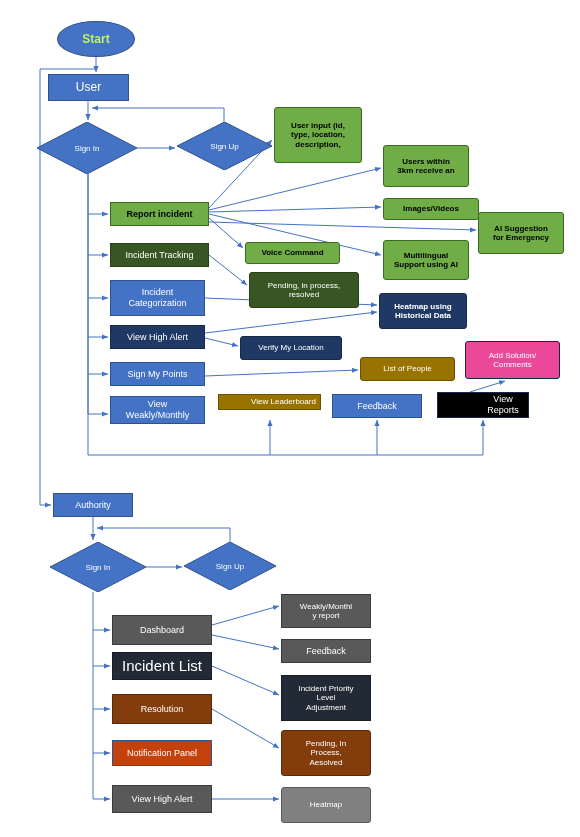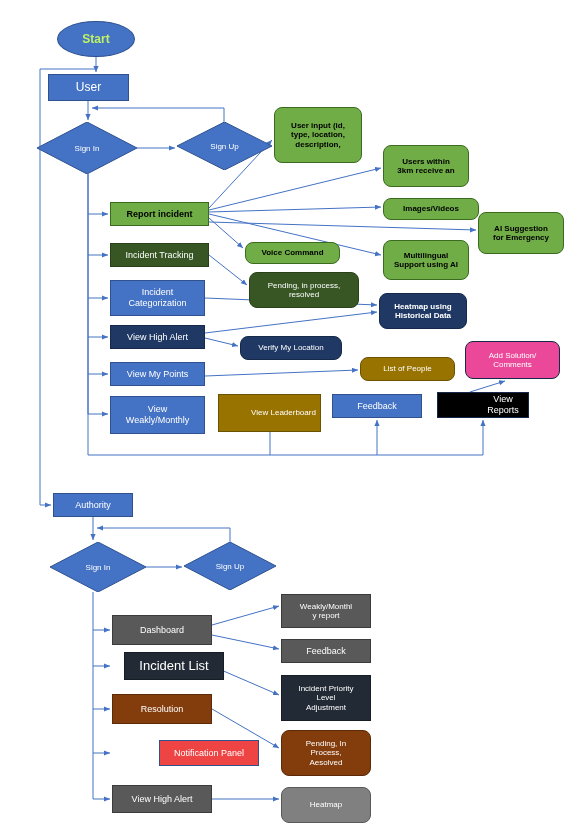--- a/index.html
+++ b/index.html
@@ -38,21 +38,21 @@
   }
   .node .lbl {
     display: block;
     width: 100%;
     padding: 0 3px;
     box-sizing: border-box;
     white-space: pre-line;
   }
   
   .rect { border-style: solid; border-width: 1px; }
-  .round { border-style: solid; border-width: 1px; border-radius: 8px; justify-content: center; }
+  .round { border-style: solid; border-width: 1px; border-radius: 3px; justify-content: center; }
   .ellipse { border-radius: 50%; border-style: solid; border-width: 1px; }
   .diamond-wrap {
     position: absolute;
     z-index: 2;
   }
   .diamond-shape {
     position: absolute;
     left: 0; top: 0;
     width: 100%; height: 100%;
   }
@@ -177,23 +177,23 @@
         <span class="lbl">Incident Tracking</span>
       </div>
       <div class="node rect" style="left: 110px; top: 280px; width: 95px; height: 36px; background: rgb(68, 114, 196); border-color: rgb(47, 82, 143); color: rgb(255, 255, 255); font-size: 9px;">
         <span class="lbl">Incident
 Categorization</span>
       </div>
       <div class="node rect" style="left: 110px; top: 325px; width: 95px; height: 24px; background: rgb(31, 56, 100); border-color: rgb(22, 41, 74); color: rgb(255, 255, 255); font-size: 9px;">
         <span class="lbl">View High Alert</span>
       </div>
       <div class="node rect" style="left: 110px; top: 362px; width: 95px; height: 24px; background: rgb(68, 114, 196); border-color: rgb(47, 82, 143); color: rgb(255, 255, 255); font-size: 9px;">
-        <span class="lbl">View My Points</span>
-      </div>
-      <div class="node rect" style="left: 110px; top: 396px; width: 95px; height: 38px; background: rgb(68, 114, 196); border-color: rgb(47, 82, 143); color: rgb(255, 255, 255); font-size: 9px;">
+        <span class="lbl">Sign My Points</span>
+      </div>
+      <div class="node rect" style="left: 110px; top: 396px; width: 95px; height: 28px; background: rgb(68, 114, 196); border-color: rgb(47, 82, 143); color: rgb(255, 255, 255); font-size: 9px;">
         <span class="lbl">View
 Weakly/Monthly</span>
       </div>
       <div class="node round" style="left: 274px; top: 107px; width: 88px; height: 56px; background: rgb(112, 173, 71); border-color: rgb(58, 107, 31); color: rgb(0, 0, 0); font-size: 8px; font-weight: 700;">
         <span class="lbl">User input (id,
 type, location,
 description,</span>
       </div>
       <div class="node round" style="left: 383px; top: 145px; width: 86px; height: 42px; background: rgb(112, 173, 71); border-color: rgb(58, 107, 31); color: rgb(0, 0, 0); font-size: 8px; font-weight: 700;">
         <span class="lbl">Users within
@@ -224,21 +224,21 @@
       <div class="node round" style="left: 240px; top: 336px; width: 102px; height: 24px; background: rgb(31, 56, 100); border-color: rgb(22, 41, 74); color: rgb(255, 255, 255); font-size: 8px;">
         <span class="lbl">Verify My Location</span>
       </div>
       <div class="node round" style="left: 360px; top: 357px; width: 95px; height: 24px; background: rgb(153, 115, 0); border-color: rgb(107, 82, 0); color: rgb(255, 255, 255); font-size: 8px;">
         <span class="lbl">List of People</span>
       </div>
       <div class="node round" style="left: 465px; top: 341px; width: 95px; height: 38px; background: #ec4899; border-color: rgb(22, 41, 74); color: rgb(255, 255, 255); font-size: 8px;">
         <span class="lbl">Add Solution/
 Comments</span>
       </div>
-      <div class="node rect" style="left: 218px; top: 394px; width: 103px; height: 38px; background: rgb(153, 115, 0); border-color: rgb(107, 82, 0); color: rgb(255, 255, 255); font-size: 8px; padding-left: 28px;">
+      <div class="node rect" style="left: 218px; top: 394px; width: 103px; height: 16px; background: rgb(153, 115, 0); border-color: rgb(107, 82, 0); color: rgb(255, 255, 255); font-size: 8px; padding-left: 28px;">
         <span class="lbl">View Leaderboard</span>
       </div>
       <div class="node rect" style="left: 332px; top: 394px; width: 90px; height: 24px; background: rgb(68, 114, 196); border-color: rgb(47, 82, 143); color: rgb(255, 255, 255); font-size: 9px;">
         <span class="lbl">Feedback</span>
       </div>
       <div class="node rect" style="left: 437px; top: 392px; width: 92px; height: 26px; background: #000000; border-color: rgb(22, 41, 74); color: rgb(255, 255, 255); font-size: 9px; padding-left: 40px;">
         <span class="lbl">View Reports</span>
       </div>
       <div class="node rect" style="left: 53px; top: 493px; width: 80px; height: 24px; background: rgb(68, 114, 196); border-color: rgb(47, 82, 143); color: rgb(255, 255, 255); font-size: 9px;">
         <span class="lbl">Authority</span>
@@ -251,27 +251,27 @@
       </div>
       <div class="diamond-wrap" style="left: 184px; top: 542px; width: 92px; height: 48px;">
         <svg class="diamond-shape" viewBox="0 0 92 48">
           <polygon points="46,0 92,24 46,48 0,24" fill="#4472C4" stroke="#2F528F" stroke-width="1"></polygon>
         </svg>
         <div class="diamond-text" style="color: rgb(255, 255, 255); font-size: 8px;">Sign Up</div>
       </div>
       <div class="node rect" style="left: 112px; top: 615px; width: 100px; height: 30px; background: rgb(89, 89, 89); border-color: rgb(59, 59, 59); color: rgb(255, 255, 255); font-size: 9px;">
         <span class="lbl">Dashboard</span>
       </div>
-      <div class="node rect" style="left: 112px; top: 652px; width: 100px; height: 28px; background: rgb(34, 42, 53); border-color: rgb(23, 29, 37); color: rgb(255, 255, 255); font-size: 13px; margin-left: 12px;">
+      <div class="node rect" style="left: 112px; top: 652px; width: 100px; height: 28px; background: rgb(34, 42, 53); border-color: rgb(23, 29, 37); color: rgb(255, 255, 255); font-size: 15px;">
         <span class="lbl">Incident List</span>
       </div>
       <div class="node rect" style="left: 112px; top: 694px; width: 100px; height: 30px; background: rgb(131, 60, 12); border-color: rgb(92, 42, 8); color: rgb(255, 255, 255); font-size: 9px;">
         <span class="lbl">Resolution</span>
       </div>
-      <div class="node rect" style="left: 112px; top: 740px; width: 100px; height: 26px; background: #ef4444; border-color: rgb(47, 82, 143); color: rgb(255, 255, 255); font-size: 9px; margin-left: 47px;">
+      <div class="node rect" style="left: 112px; top: 740px; width: 100px; height: 26px; background: #c2410c; border-color: rgb(47, 82, 143); color: rgb(255, 255, 255); font-size: 9px;">
         <span class="lbl">Notification Panel</span>
       </div>
       <div class="node rect" style="left: 112px; top: 785px; width: 100px; height: 28px; background: rgb(89, 89, 89); border-color: rgb(59, 59, 59); color: rgb(255, 255, 255); font-size: 9px;">
         <span class="lbl">View High Alert</span>
       </div>
       <div class="node rect" style="left: 281px; top: 594px; width: 90px; height: 34px; background: rgb(89, 89, 89); border-color: rgb(59, 59, 59); color: rgb(255, 255, 255); font-size: 8px;">
         <span class="lbl">Weakly/Monthl
 y report</span>
       </div>
       <div class="node rect" style="left: 281px; top: 639px; width: 90px; height: 24px; background: rgb(89, 89, 89); border-color: rgb(59, 59, 59); color: rgb(255, 255, 255); font-size: 9px;">

